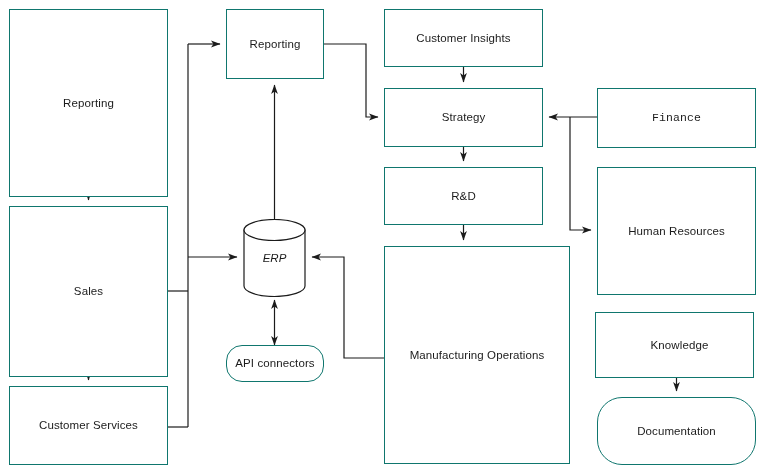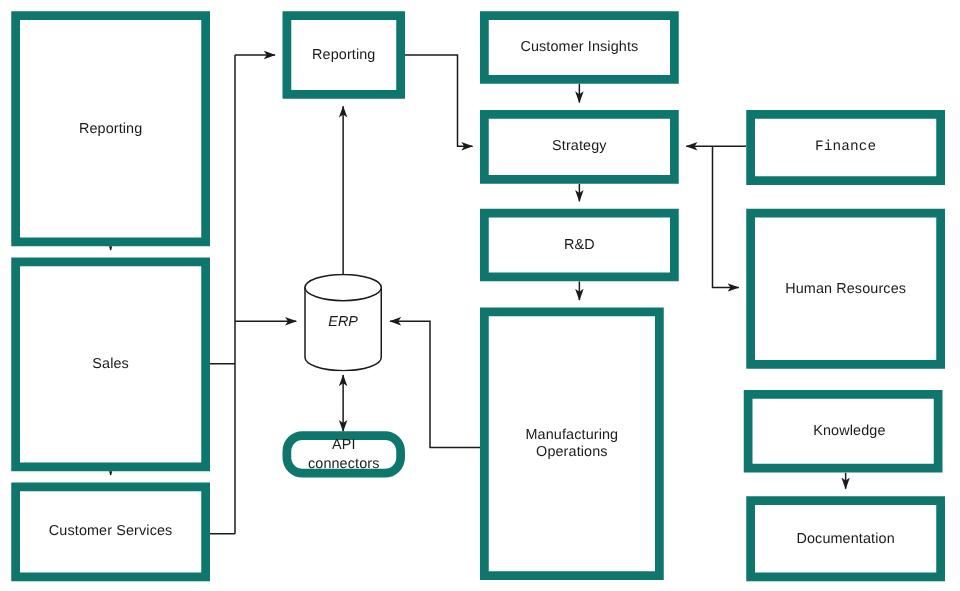--- a/index.html
+++ b/index.html
@@ -21,21 +21,21 @@
     position: absolute;
     left: 0;
     top: 0;
     width: 768px;
     height: 473px;
     pointer-events: none;
   }
   .node {
     position: absolute;
     box-sizing: border-box;
-    border: 7px solid #0f766e;
+    border: 1px solid #0f766e;
     background: #ffffff;
     display: flex;
     align-items: center;
     justify-content: center;
     text-align: center;
     font-size: 11.5px;
     color: #1b1b1b;
     line-height: 1.25;
     letter-spacing: 0.1px;
   }
@@ -147,33 +147,33 @@
   </div>
 
   <div class="node" style="left:384px; top:88px; width:159px; height:59px;">
     <span class="node-label">Strategy</span>
   </div>
 
   <div class="node" style="left:384px; top:167px; width:159px; height:58px;">
     <span class="node-label">R&amp;D</span>
   </div>
 
-  <div class="node" style="left:384px; top:246px; width:147px; height:218px;">
+  <div class="node" style="left:384px; top:246px; width:186px; height:218px;">
     <span class="node-label">Manufacturing Operations</span>
   </div>
 
   <div class="node" style="left:597px; top:88px; width:159px; height:60px;font-family:Liberation Mono, monospace;">
     <span class="node-label">Finance</span>
   </div>
 
   <div class="node" style="left:597px; top:167px; width:159px; height:128px;">
     <span class="node-label">Human Resources</span>
   </div>
 
   <div class="node" style="left:595px; top:312px; width:159px; height:66px;padding-left:10px;">
     <span class="node-label">Knowledge</span>
   </div>
 
-  <div class="node" style="left:597px; top:397px; width:159px; height:68px;">
+  <div class="node" style="left:597px; top:397px; width:159px; height:68px;border-radius:25px;">
     <span class="node-label">Documentation</span>
   </div>
 
 </div>
 
 </body></html>

